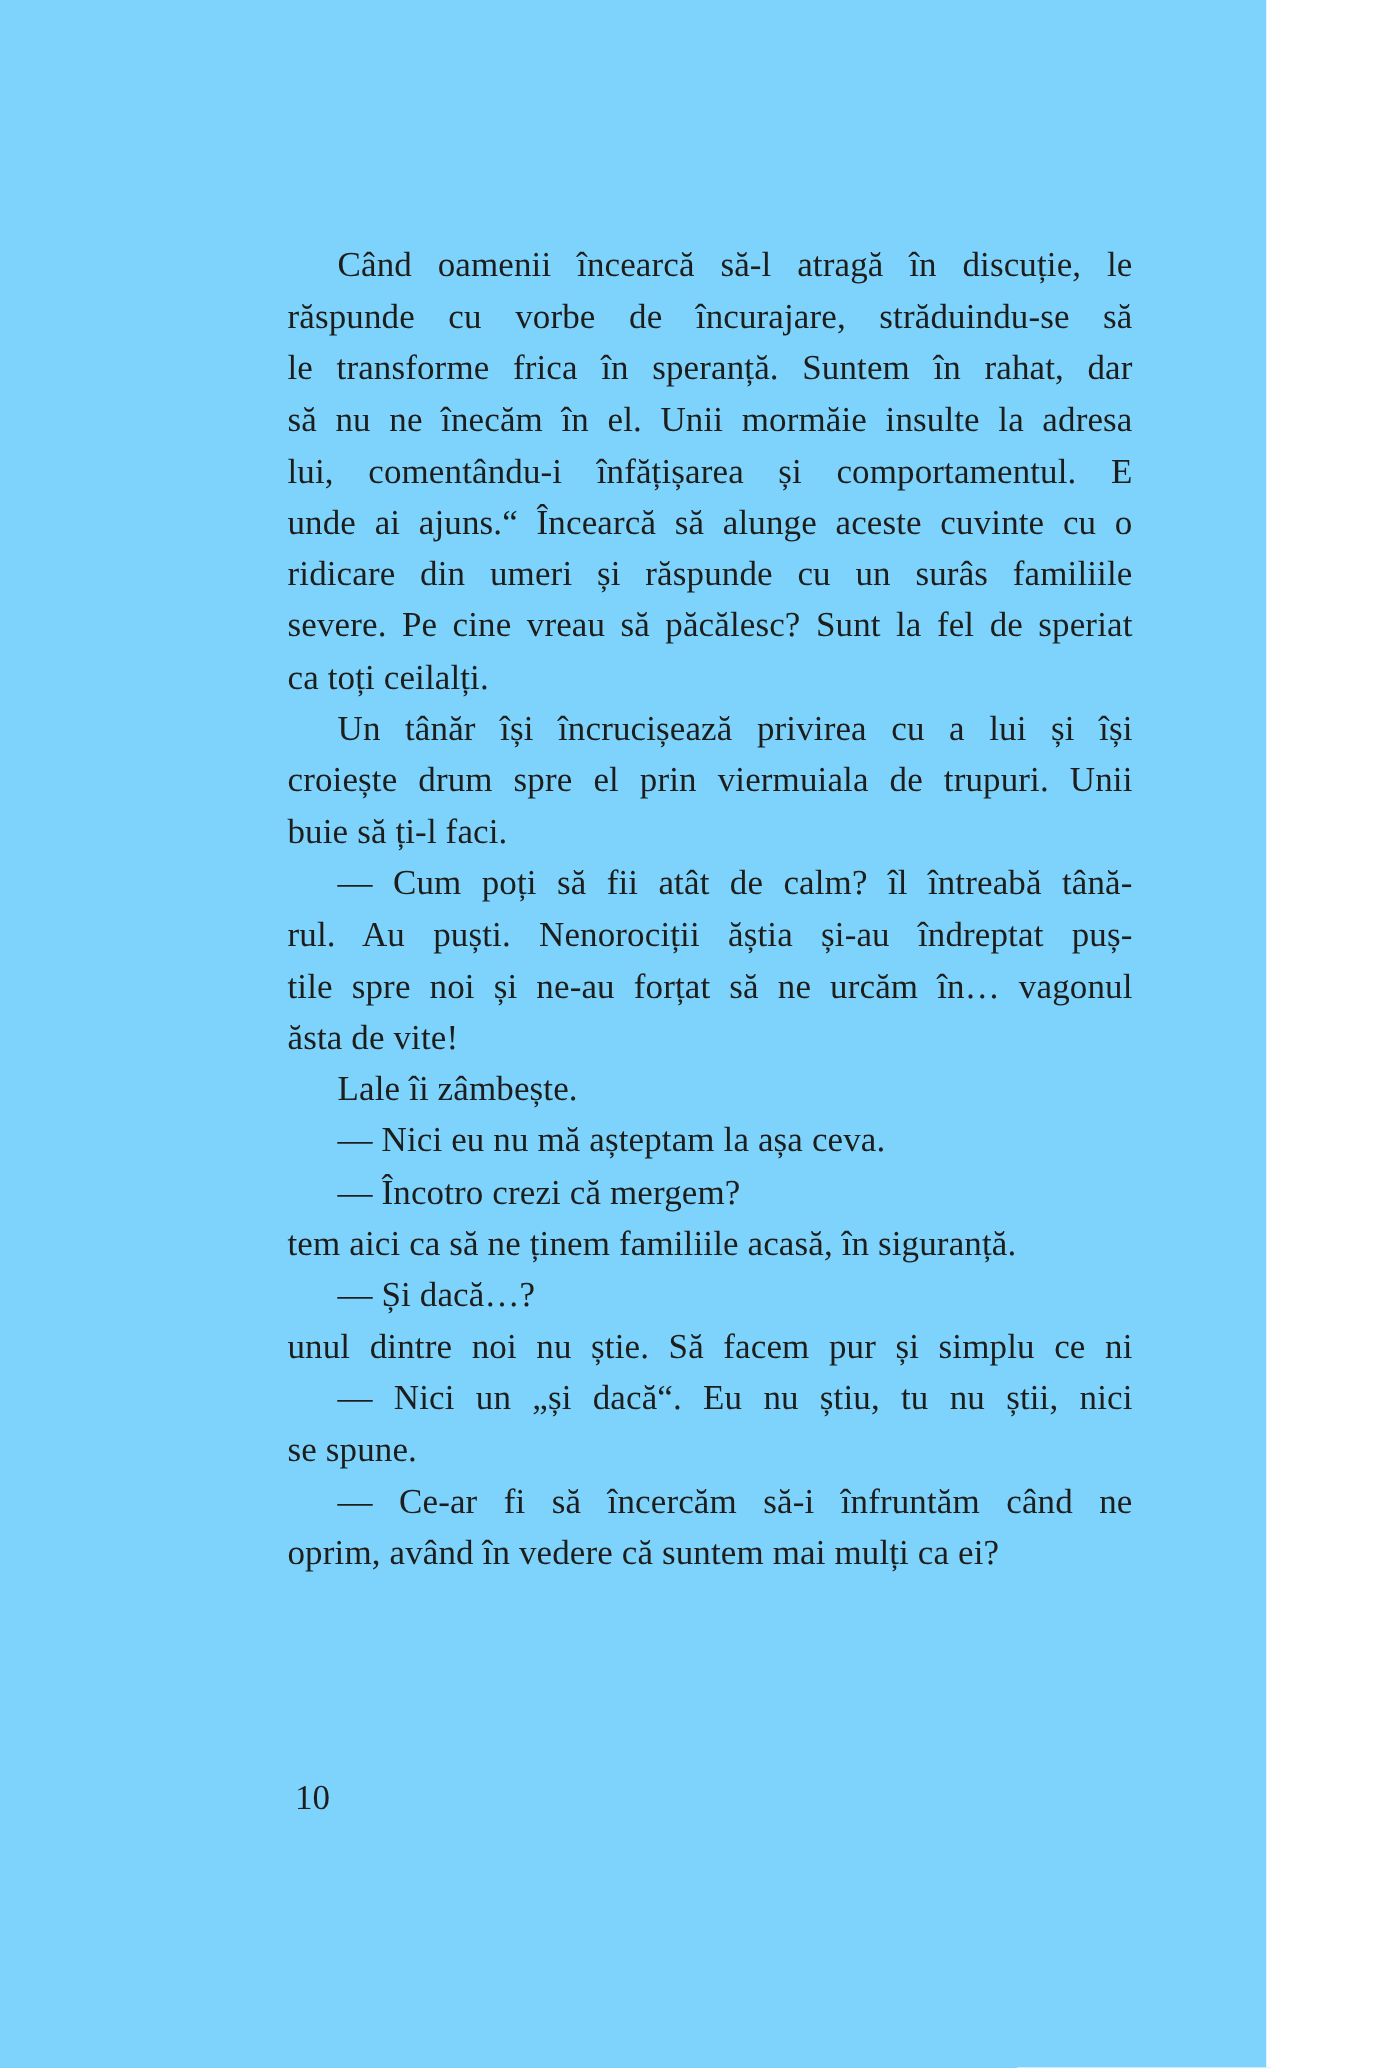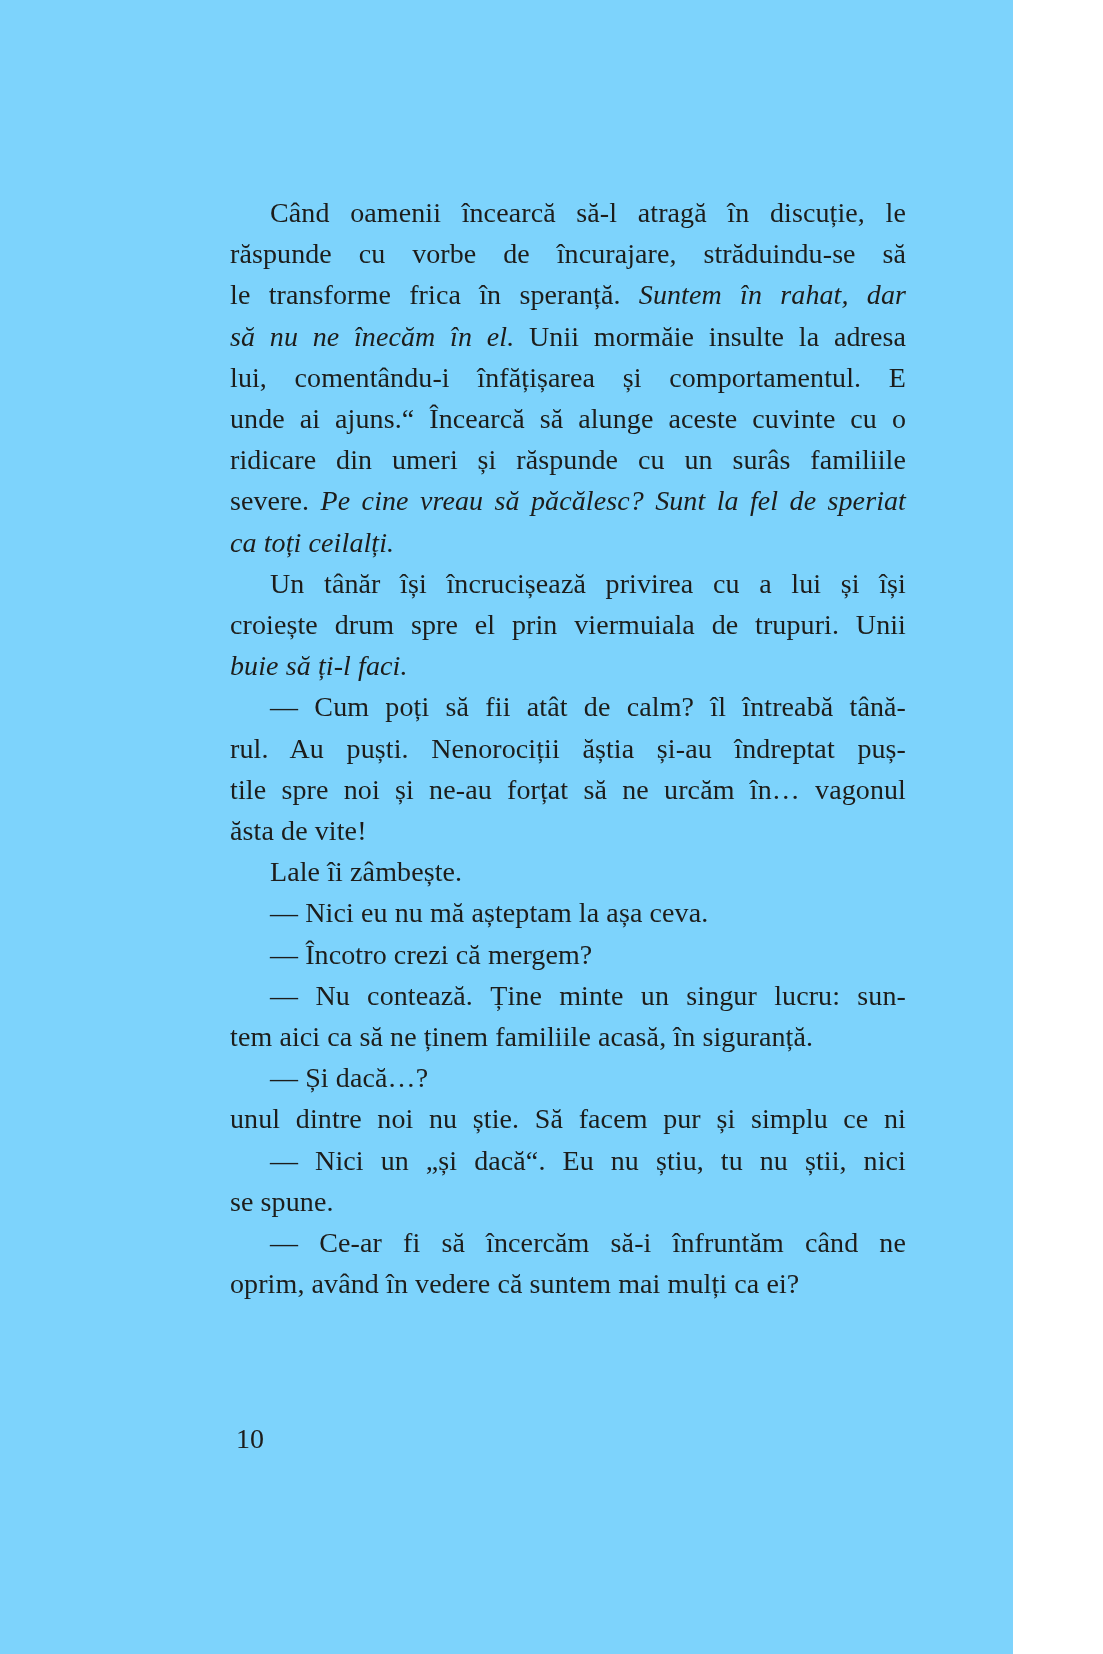--- a/index.html
+++ b/index.html
@@ -36,21 +36,20 @@
     text-align-last: justify;
   }
   .line.left {
     text-align: left;
     text-align-last: left;
   }
   .line.indent {
     padding-left: 40px;
   }
   .seg.italic {
-    font-style: italic;
   }
   .page-number {
     position: absolute;
     left: 236px;
     top: 1418px;
     font-size: 28px;
     line-height: 41.2px;
   }
 </style>
 </head>
@@ -83,21 +82,20 @@
       <div class="paragraph">
         <div class="line left indent"><span class="seg">Lale îi zâmbește.</span></div>
       </div>
       <div class="paragraph">
         <div class="line left indent"><span class="seg">— Nici eu nu mă așteptam la așa ceva.</span></div>
       </div>
       <div class="paragraph">
         <div class="line left indent"><span class="seg">— Încotro crezi că mergem?</span></div>
       </div>
       <div class="paragraph">
-        <div class="line justify indent"><span class="seg">— Nu contează. Ține minte un singur lucru: sun-</span></div>
         <div class="line left"><span class="seg">tem aici ca să ne ținem familiile acasă, în siguranță.</span></div>
       </div>
       <div class="paragraph">
         <div class="line left indent"><span class="seg">— Și dacă…?</span></div>
       </div>
       <div class="paragraph">
         <div class="line justify"><span class="seg">unul dintre noi nu știe. Să facem pur și simplu ce ni</span></div>
         <div class="line justify indent"><span class="seg">— Nici un „și dacă“. Eu nu știu, tu nu știi, nici</span></div>
         <div class="line left"><span class="seg">se spune.</span></div>
       </div>

